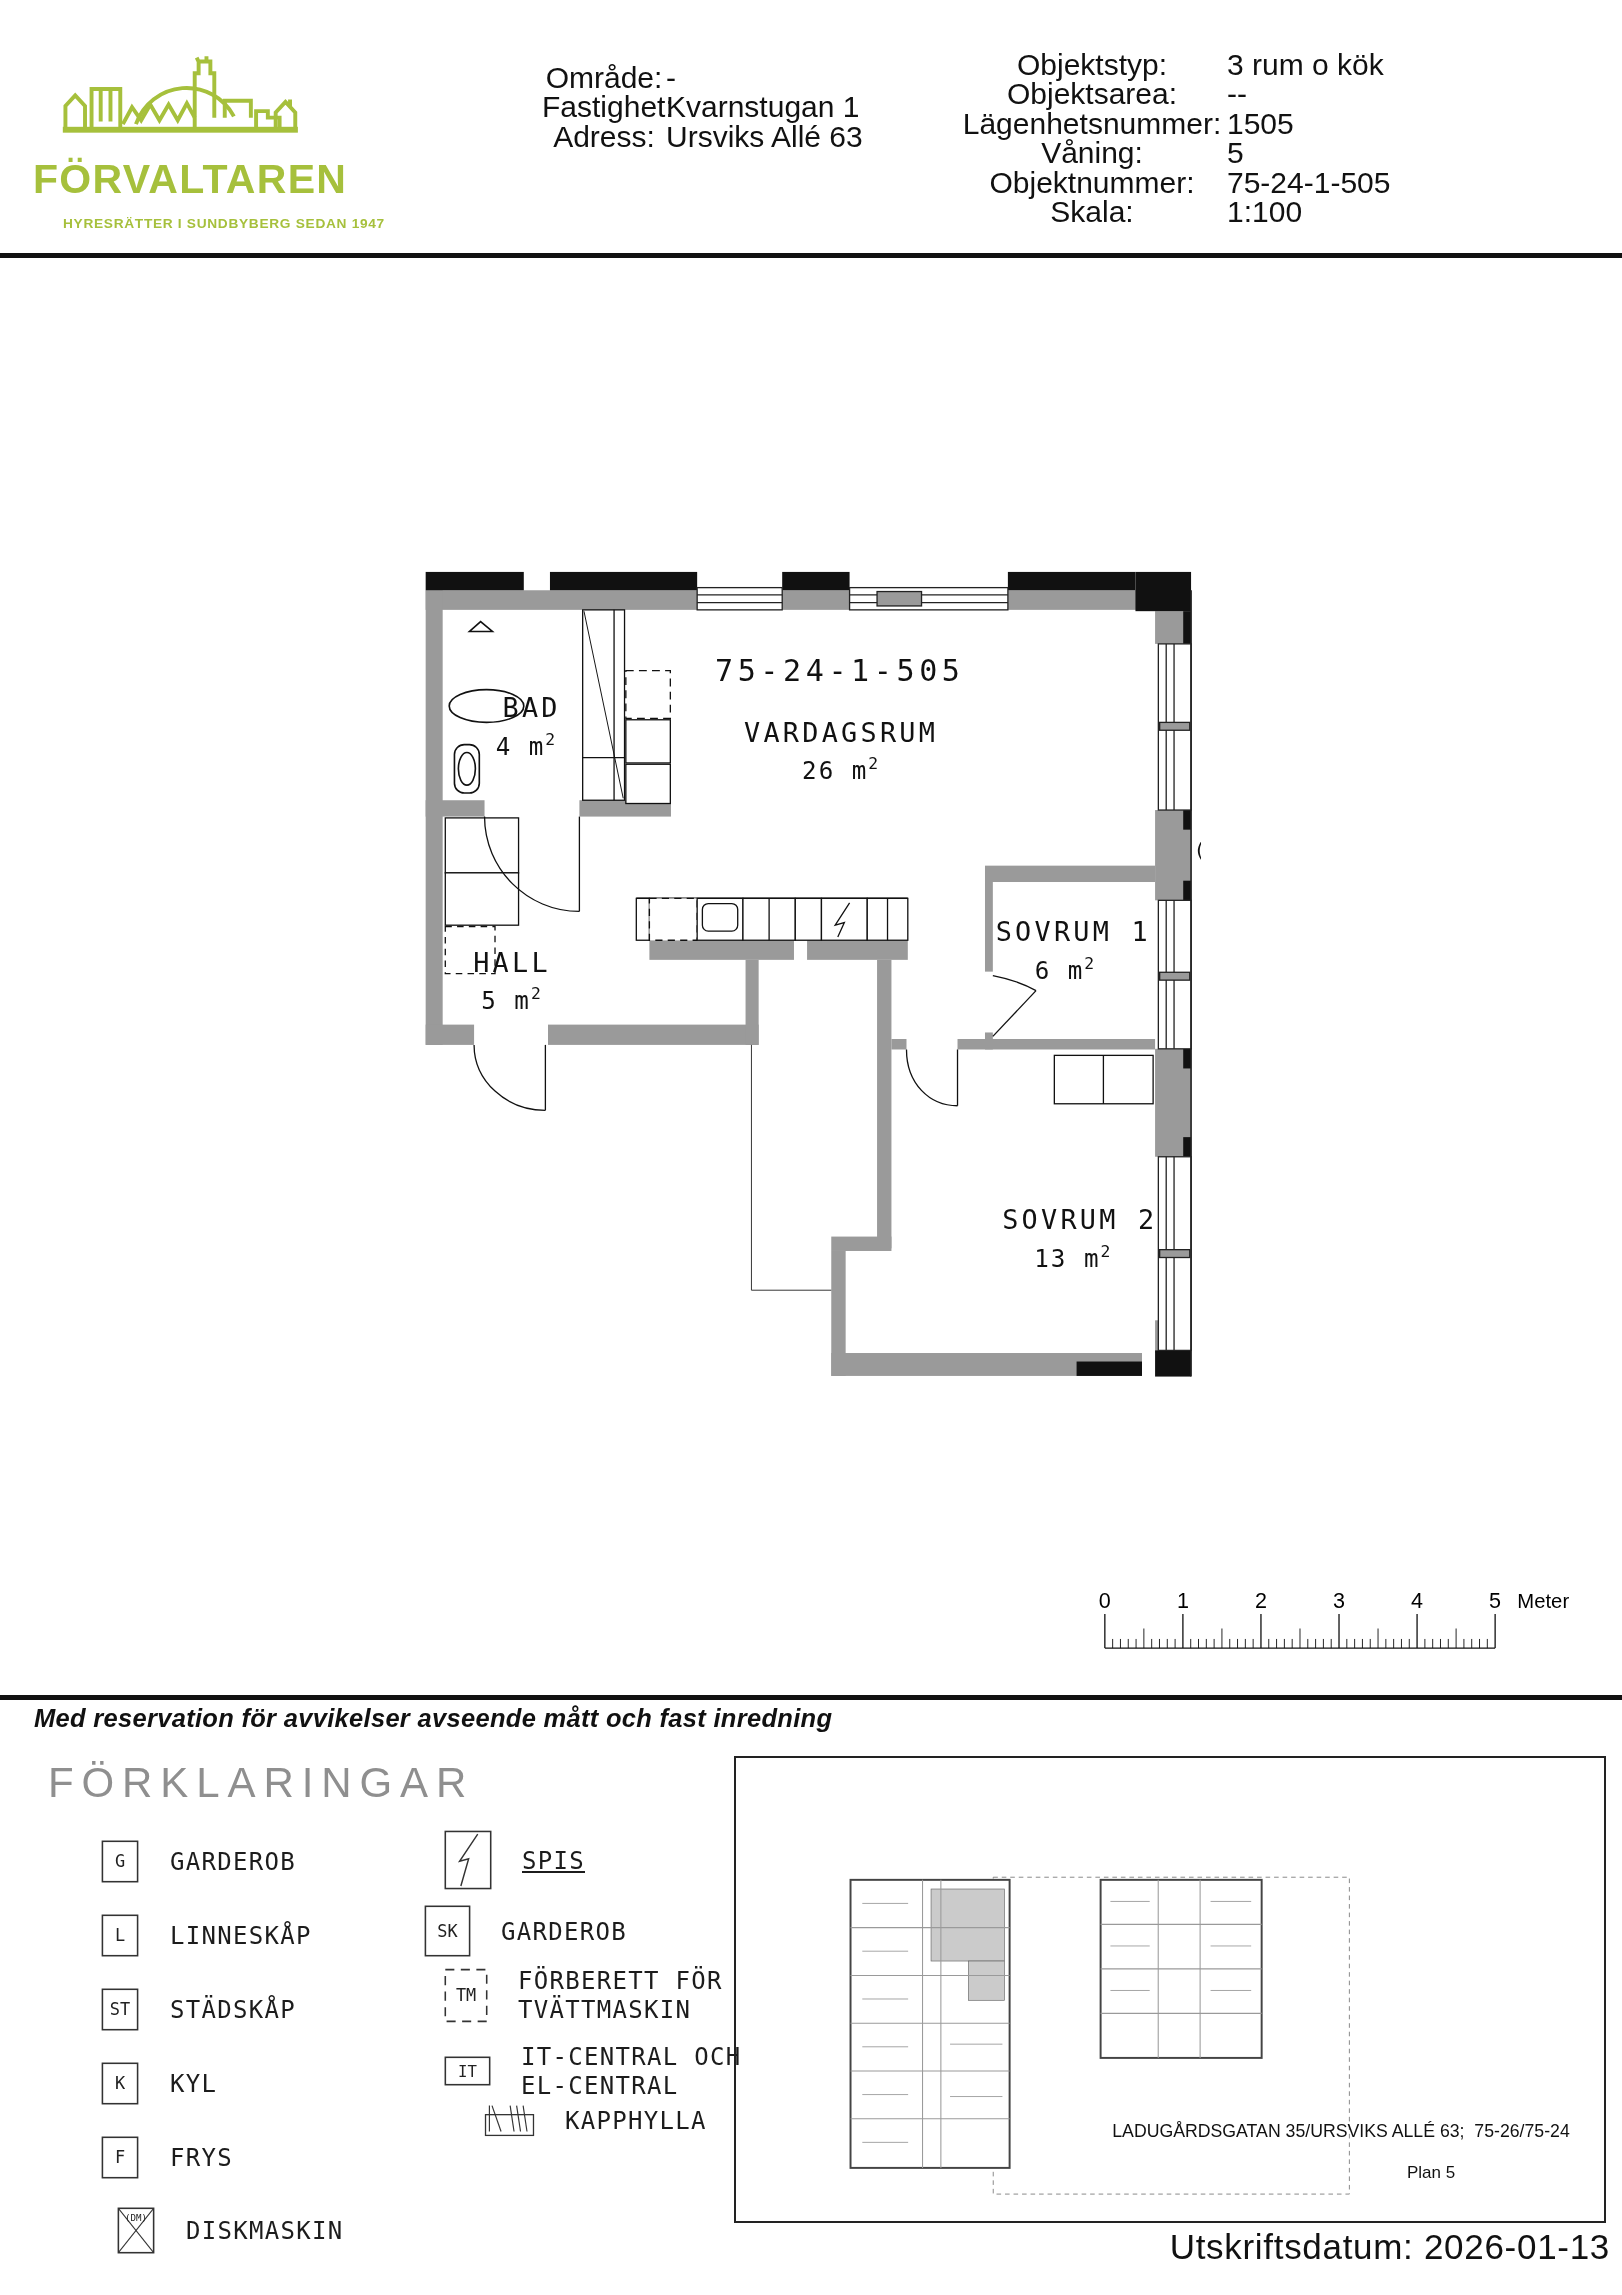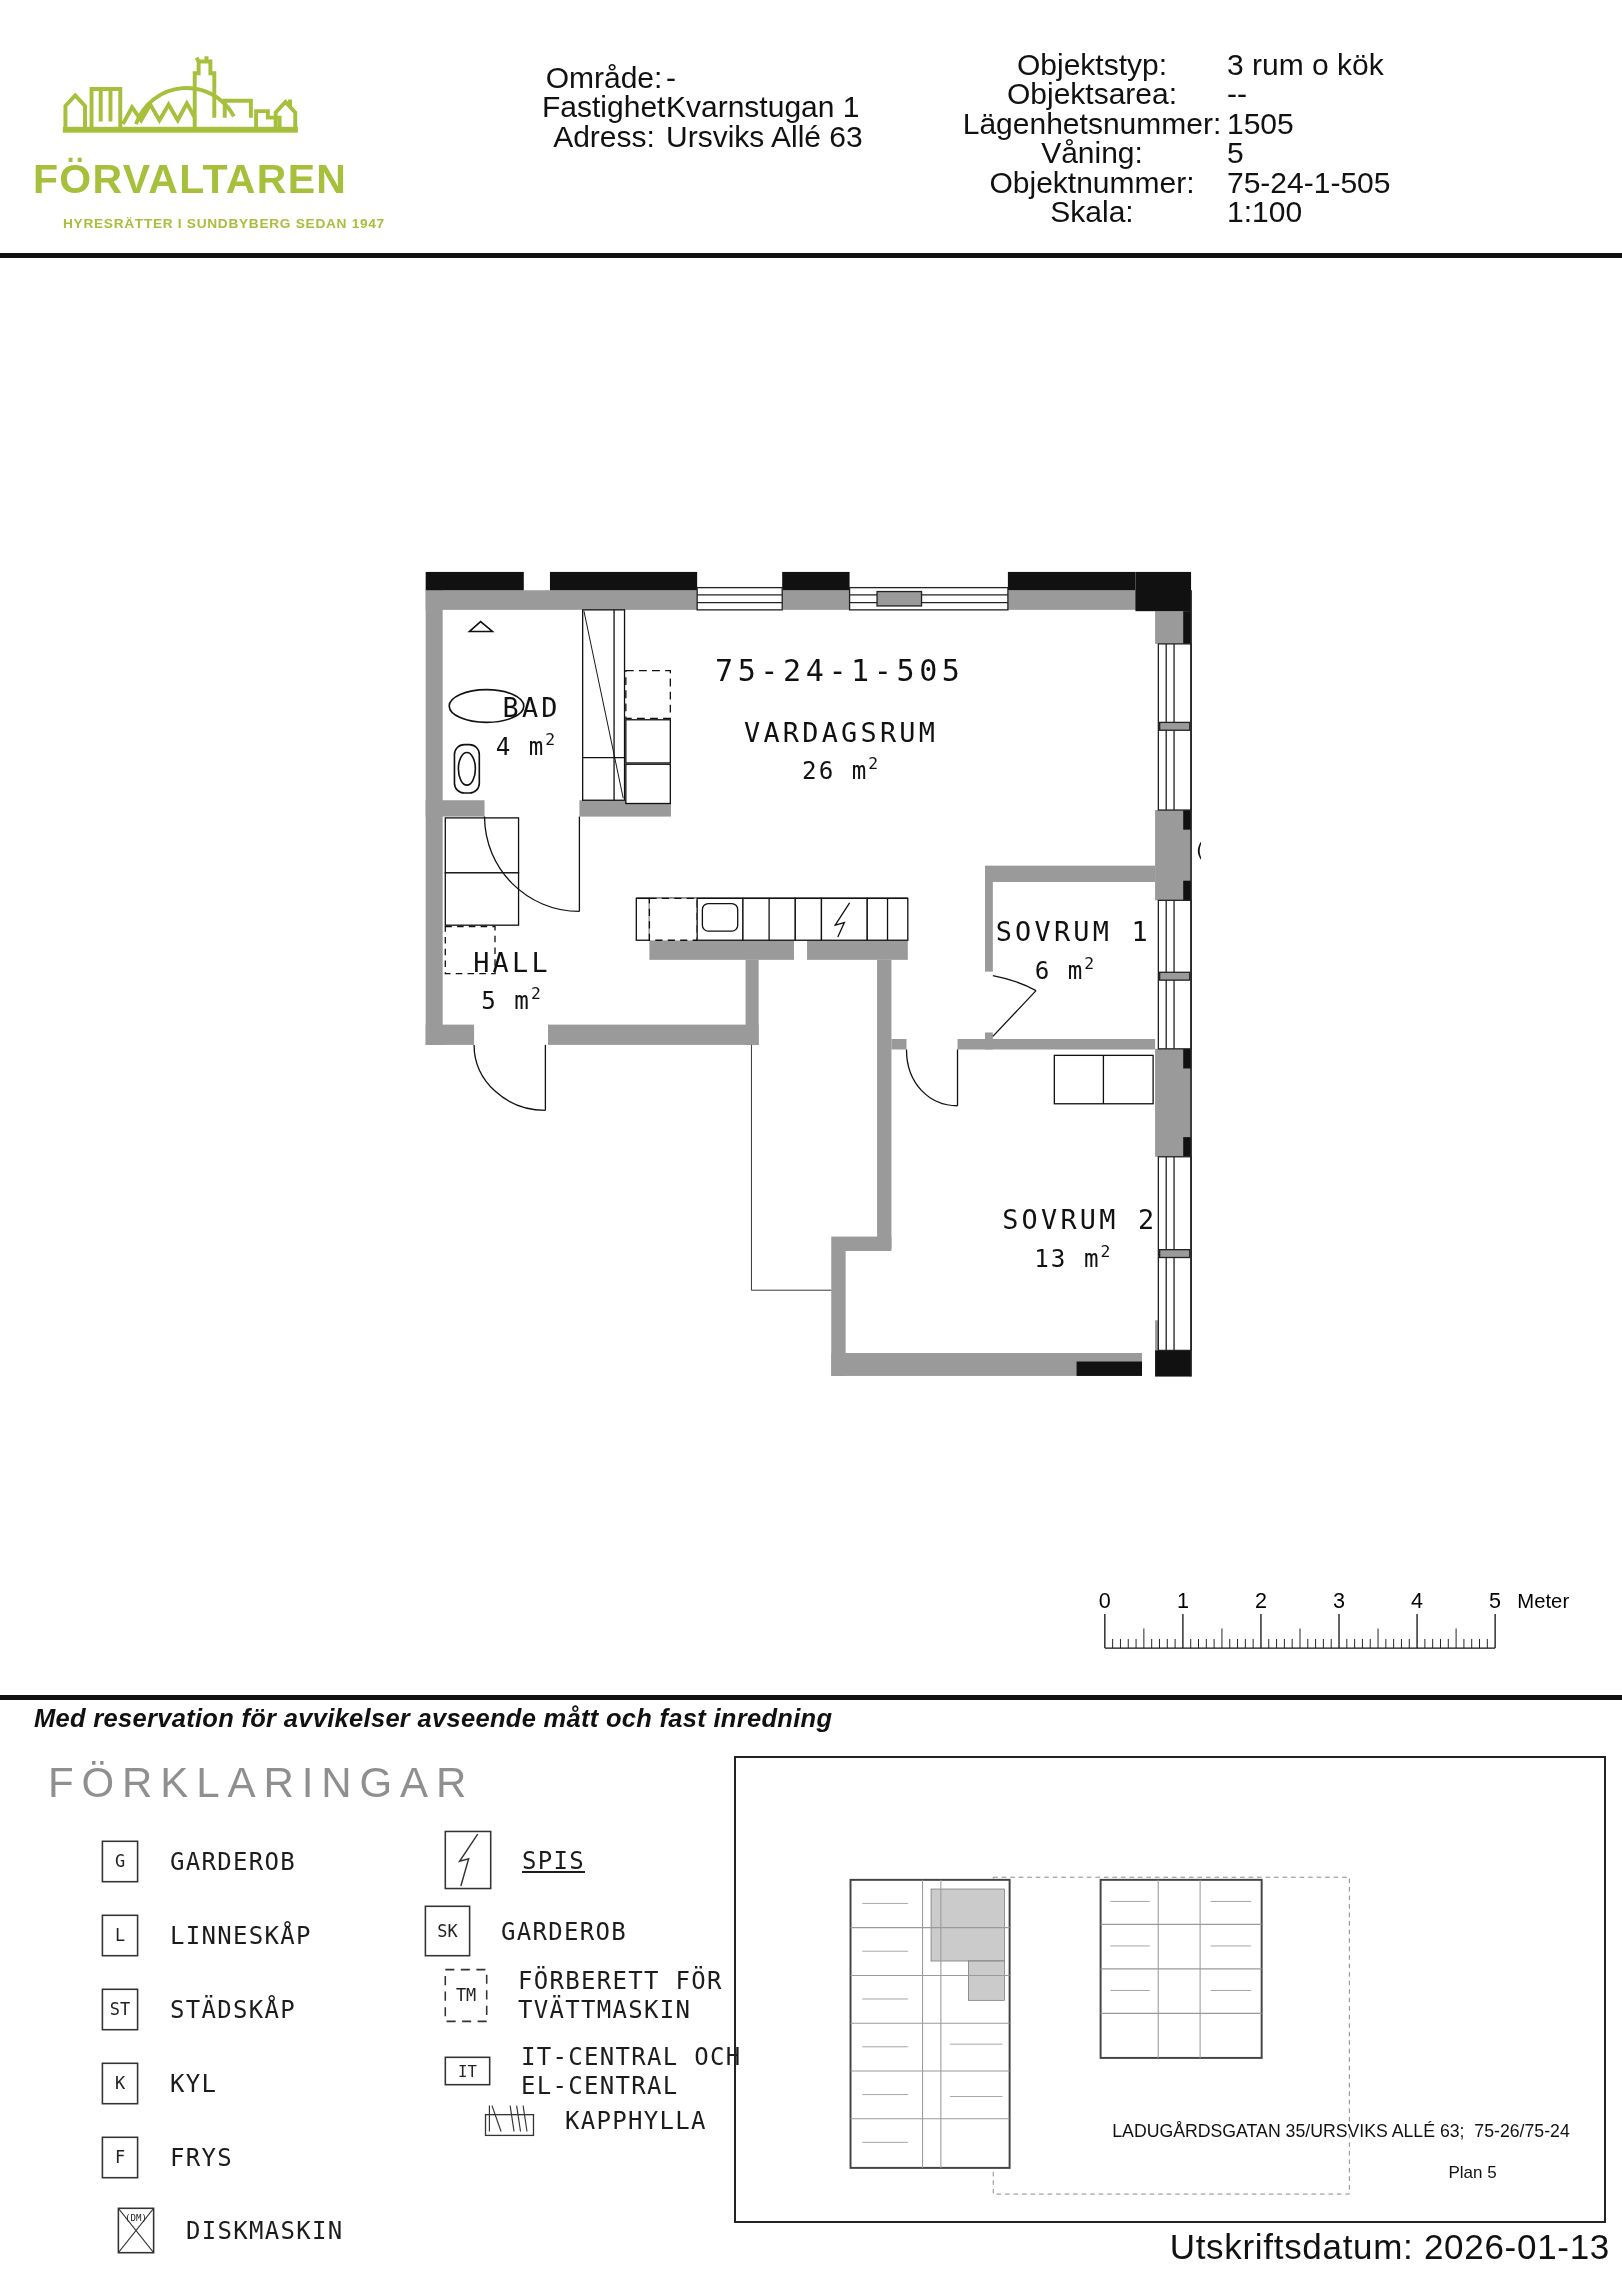--- a/index.html
+++ b/index.html
@@ -29,21 +29,21 @@
                 letter-spacing:7.9px;color:#8f8f8f;}
   .legend-row{position:absolute;display:flex;align-items:center;}
   .legend-label{font-family:"DejaVu Sans Mono",monospace;font-size:24px;letter-spacing:1.3px;
                 color:#1c1c1c;line-height:29px;white-space:pre;}
 
   
   .ovbox{position:absolute;left:734px;top:1756px;width:872px;height:467px;
          border:2px solid #222;box-sizing:border-box;}
   .ov-caption{position:absolute;left:1112px;top:2121px;width:458px;text-align:center;
               font-size:17.7px;white-space:pre;}
-  .ov-plan{position:absolute;left:1407px;top:2163px;width:131px;text-align:center;font-size:17px;}
+  .ov-plan{position:absolute;left:1407px;top:2163px;width:131px;font-size:17px;}
 
   .footer-date{position:absolute;right:13px;top:2227px;font-size:35px;letter-spacing:0.7px;}
 
   .ruler-num{font-family:"Liberation Sans",sans-serif;}
 
   
   text.arch{font-family:"DejaVu Sans Mono",monospace;fill:#111;}
 </style>
 </head>
 <body>

